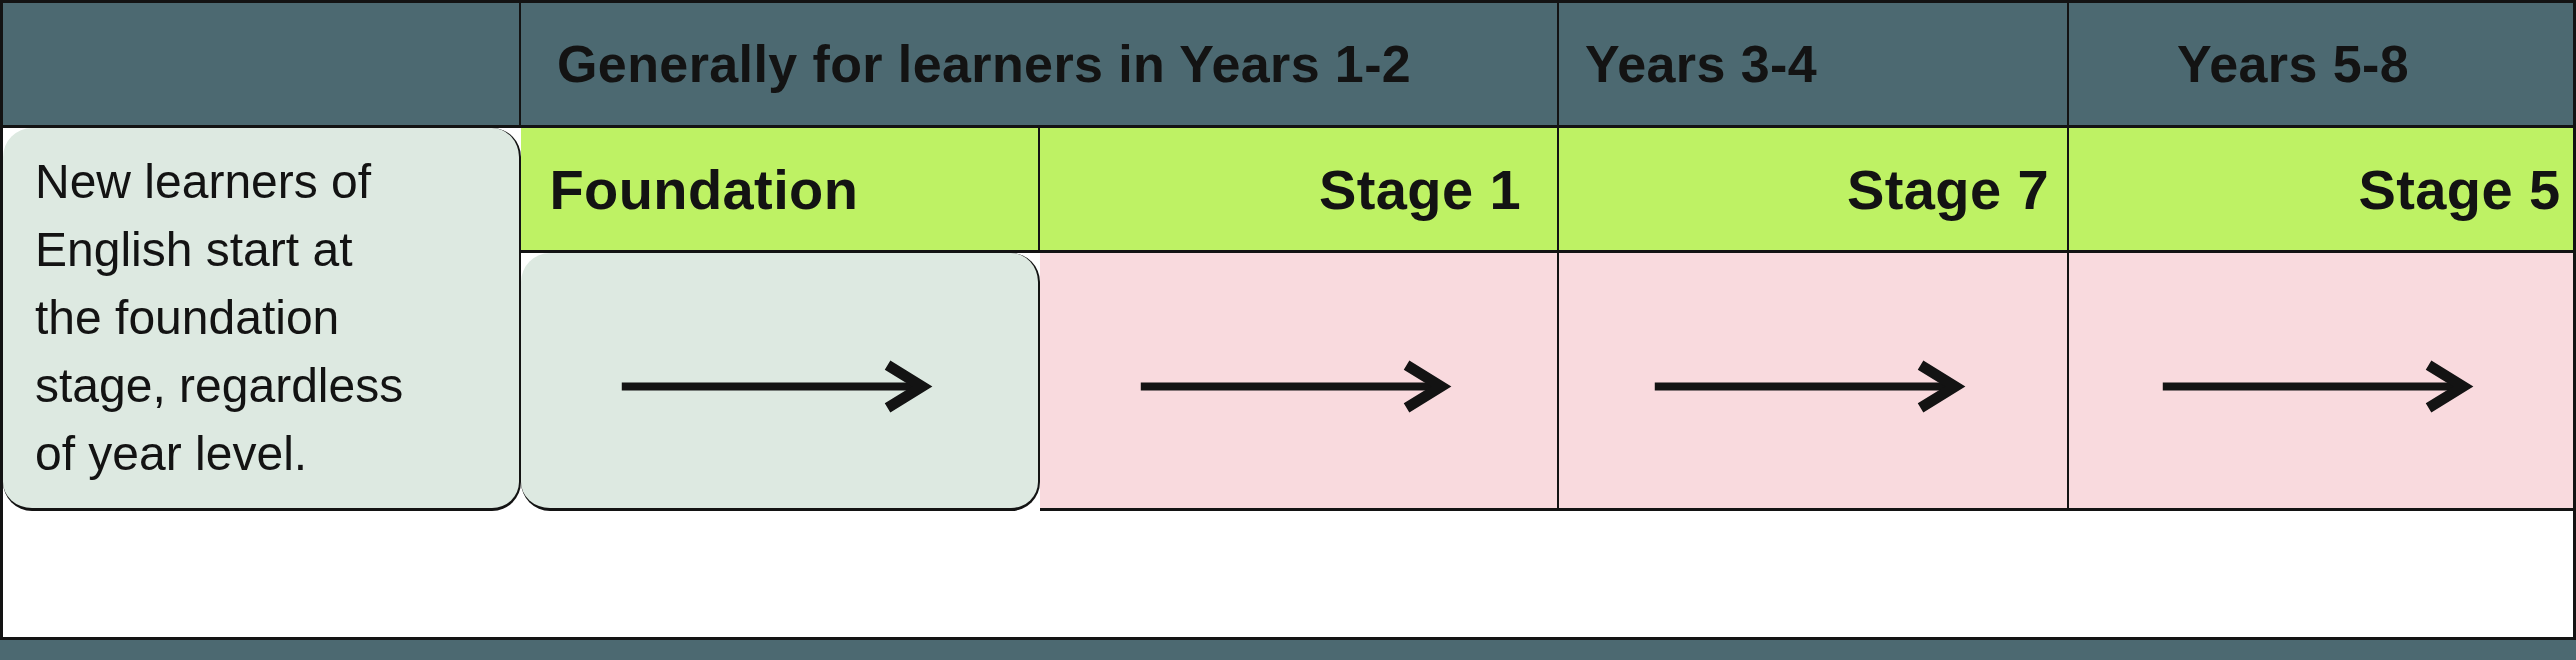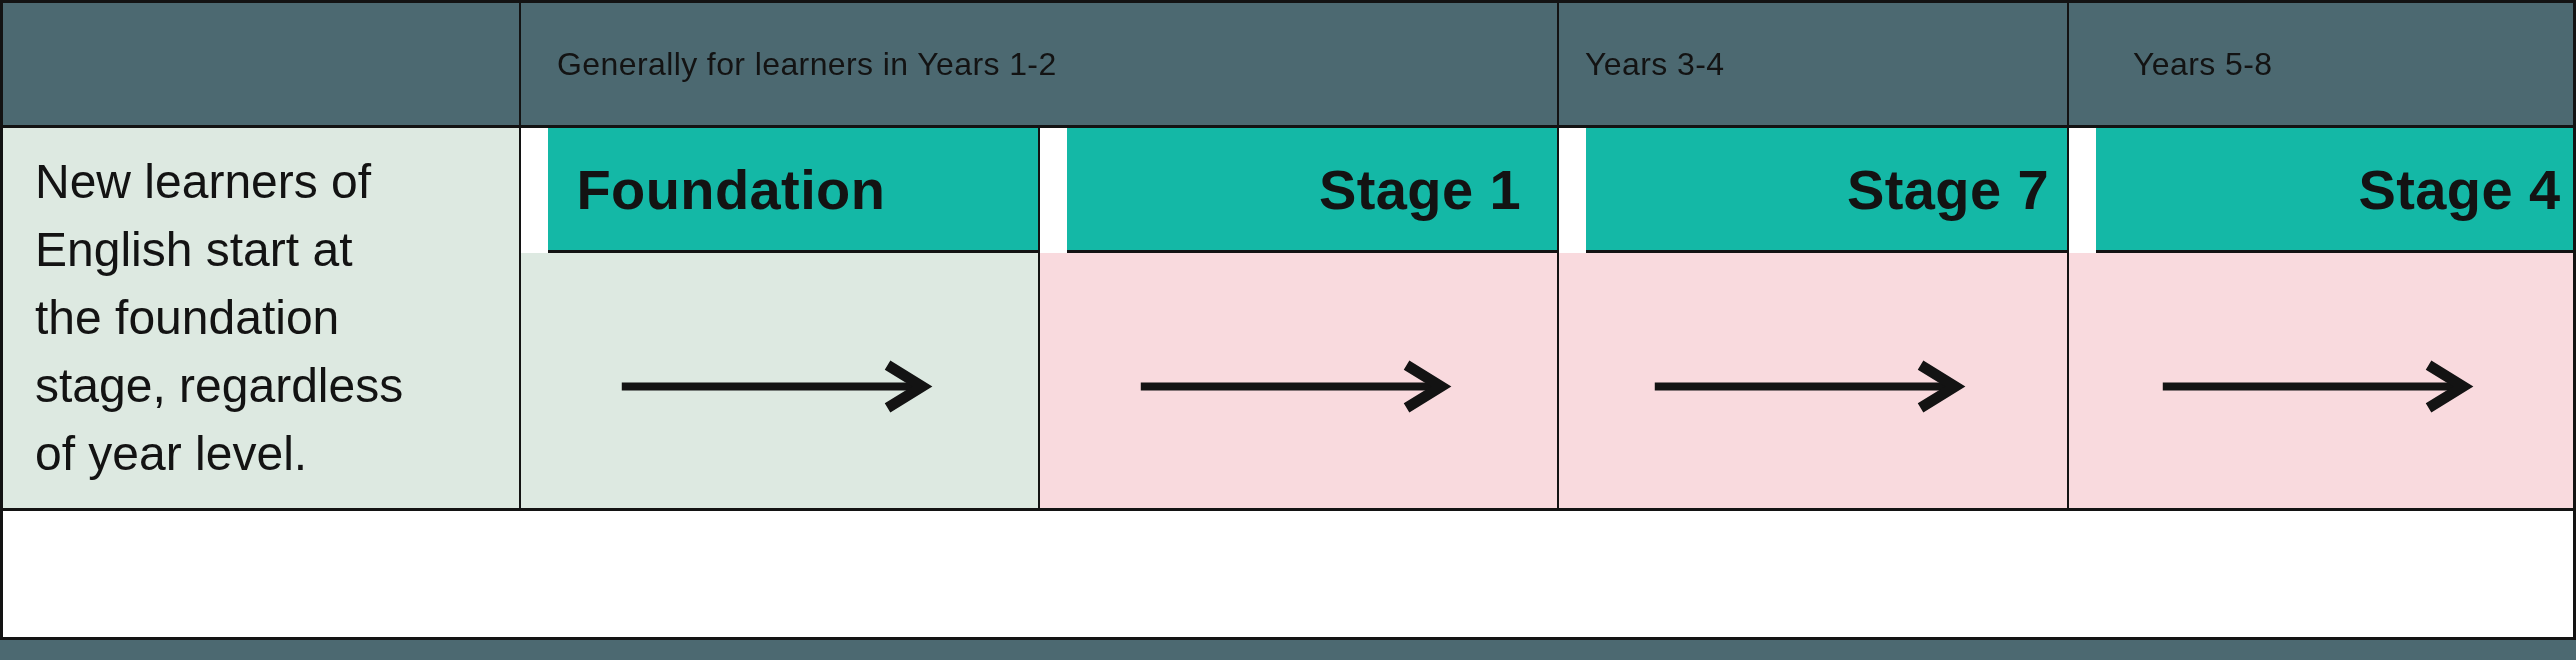--- a/index.html
+++ b/index.html
@@ -22,26 +22,26 @@
   }
   .cell{
     box-sizing:border-box;
     display:flex;
     align-items:center;
     overflow:hidden;
   }
   .br{border-right:2.7px solid #131313;}
   .bb{border-bottom:3.6px solid #131313;}
   .teal{background:#4c6971;}
-  .green{background:#dde9e1;}
-  .blue{background:#14b8a6;margin-left:27px;}
+  .green{background:#dde9e1;border-radius:29px;}
+  .blue{background:#bef264;}
   .pink{background:#f9dade;}
   .hdr{
-    font-weight:normal;
-    font-size:32px;
+    font-weight:bold;
+    font-size:52px;
     letter-spacing:0.4px;
   }
   .stage{
     font-weight:bold;
     font-size:56px;
     letter-spacing:0.4px;
   }
   .side{
     font-size:48px;
     line-height:68px;
@@ -73,21 +73,21 @@
 <div class="canvas">
   <div class="grid">
 
     <div class="cell teal br bb"></div>
     <div class="cell teal br bb hdr" style="grid-column:2/4;padding-left:36px;">
       <span>Generally for learners in Years 1-2</span>
     </div>
     <div class="cell teal br bb hdr" style="padding-left:26px;">
       <span>Years 3-4</span>
     </div>
-    <div class="cell teal bb hdr" style="padding-left:64px;">
+    <div class="cell teal bb hdr" style="padding-left:108px;">
       <span>Years 5-8</span>
     </div>
 
     <div class="cell green br bb side" style="grid-row:2/4;grid-column:1;">
       <span>New learners of
 English start at
 the foundation
 stage, regardless
 of year level.</span>
     </div>
@@ -95,21 +95,21 @@
     <div class="cell blue br bb stage" style="padding-left:28.5px;">
       <span>Foundation</span>
     </div>
     <div class="cell blue br bb stage right" style="padding-right:36px;text-align:right;">
       <span>Stage 1</span>
     </div>
     <div class="cell blue br bb stage right" style="padding-right:18px;">
       <span>Stage 7</span>
     </div>
     <div class="cell blue bb stage right" style="padding-right:12.5px;">
-      <span>Stage 4</span>
+      <span>Stage 5</span>
     </div>
 
     <div class="cell green br bb arrow-cell">
       <span>
         <svg width="320" height="57" viewBox="0 0 360 64">
           <path d="M2 32 H332" stroke="#131313" stroke-width="9" fill="none"></path>
           <path d="M301 8 L340 32 L301 56" stroke="#131313" stroke-width="12" fill="none"></path>
         </svg>
       </span>
     </div>

